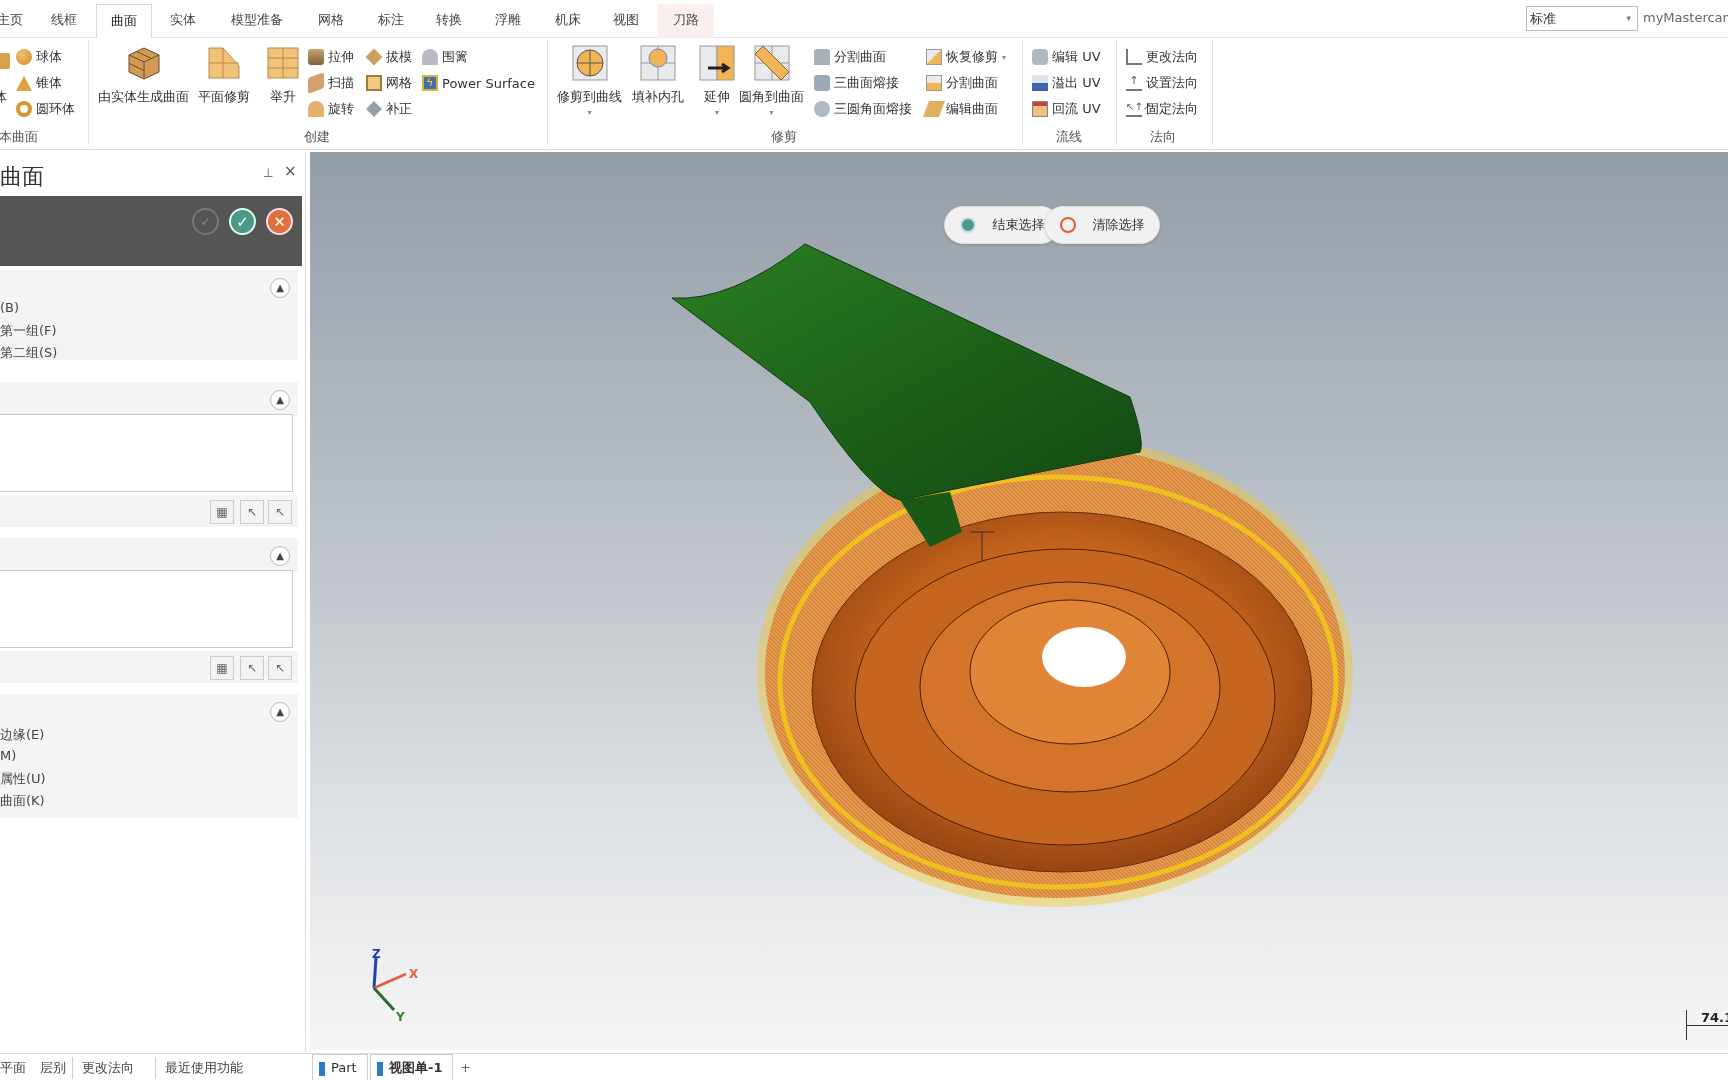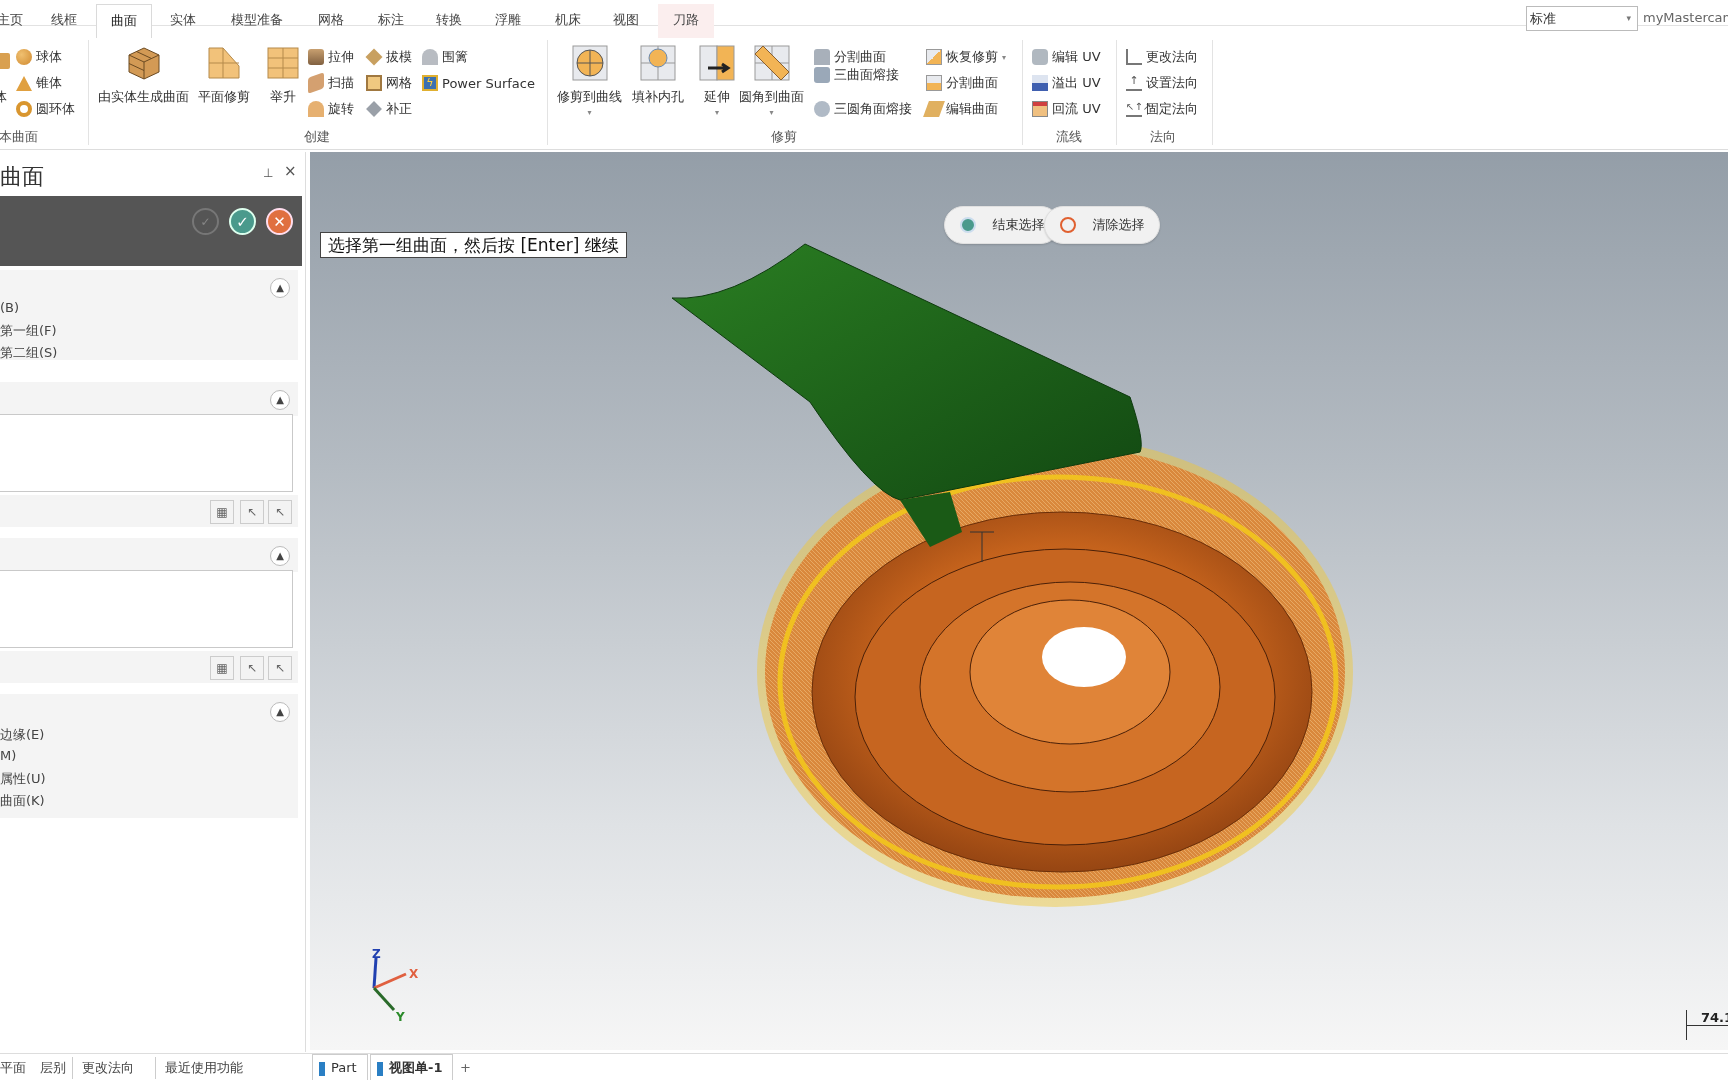--- a/index.html
+++ b/index.html
@@ -1,17 +1,17 @@
 <!DOCTYPE html>
 <html><head>
 <meta charset="utf-8">
 <style>
 *{box-sizing:border-box;margin:0;padding:0}
 html,body{width:1728px;height:1080px;overflow:hidden;background:#fff;font-family:"DejaVu Sans","Liberation Sans",sans-serif;color:#333}
-.tabs{position:absolute;left:0;top:0;width:1728px;height:26px;background:#fff;border-bottom:1px solid #e2e2e2}
+.tabs{position:absolute;left:0;top:0;width:1728px;height:38px;background:#fff;border-bottom:1px solid #e2e2e2}
 .tab{position:absolute;top:4px;height:34px;line-height:32px;font-size:13px;color:#444;text-align:center}
 .tab.active{background:#fff;border:1px solid #dadada;border-bottom:none;color:#222}
 .tab.special{background:#fbeeee}
 .mode-select{position:absolute;left:1526px;top:6px;width:112px;height:25px;border:1px solid #bbb;background:#fff;font-size:13px;line-height:23px;padding-left:3px}
 .mode-select .arr{position:absolute;right:6px;top:0;font-size:9px;color:#777}
 .mymc{position:absolute;left:1643px;top:10px;font-size:13px;color:#666;white-space:nowrap}
 .ribbon{position:absolute;left:0;top:38px;width:1728px;height:112px;background:#fff;border-bottom:1px solid #ddd}
 .group-label{position:absolute;top:90px;font-size:13px;color:#555}
 .sep{position:absolute;top:2px;width:1px;height:105px;background:#e3e3e3}
 .small-btn{position:absolute;height:22px;display:flex;align-items:center;font-size:13px;color:#333;white-space:nowrap}
@@ -189,21 +189,21 @@
         <line x1="19" y1="2" x2="19" y2="36" stroke="#999"></line>
         <path d="M2 10 L10 2 L36 28 L28 36 Z" fill="#f2b455" stroke="#8a6030"></path>
       </svg>
     <span>圆角到曲面</span>
     <span class="drop">▾</span>
   </div>
   <div class="small-btn" style="left:814px;top:8px">
       <span class="ic" style="background:#a8b0ba;border-radius:3px 3px 0 0"></span>
       <span>分割曲面</span>
     </div>
-  <div class="small-btn" style="left:814px;top:26px">
+  <div class="small-btn" style="left:814px;top:34px">
       <span class="ic" style="background:#9aa8b8;border-radius:3px"></span>
       <span>三曲面熔接</span>
     </div>
   <div class="small-btn" style="left:814px;top:60px">
       <span class="ic" style="background:#b0bac6;border-radius:50%"></span>
       <span>三圆角面熔接</span>
     </div>
   <div class="small-btn" style="left:926px;top:8px">
       <span class="ic" style="background:linear-gradient(135deg,#e8eaee 50%,#f2b455 50%);border:1px solid #999"></span>
       <span>恢复修剪</span>
@@ -303,21 +303,20 @@
 
 <div class="viewport">
   <div class="pill" style="left:634px;width:116px">
     <span class="i" style="background:#4a9a8c;border:2px solid #cde"></span>
     <span>结束选择</span>
   </div>
   <div class="pill" style="left:734px;width:116px">
     <span class="i" style="border:2px solid #e06030;background:transparent"></span>
     <span>清除选择</span>
   </div>
-  <div class="prompt">选择第一组曲面，然后按 [Enter] 继续</div>
 
   <svg style="position:absolute;left:0;top:0" width="1418" height="898">
     <defs>
       <radialGradient id="og" cx="50%" cy="45%" r="60%">
         <stop offset="0%" stop-color="#e88a3c"></stop>
         <stop offset="60%" stop-color="#c4621c"></stop>
         <stop offset="100%" stop-color="#8a3e10"></stop>
       </radialGradient>
       <linearGradient id="gg" x1="0" y1="0" x2="1" y2="1">
         <stop offset="0%" stop-color="#2a7e22"></stop>

